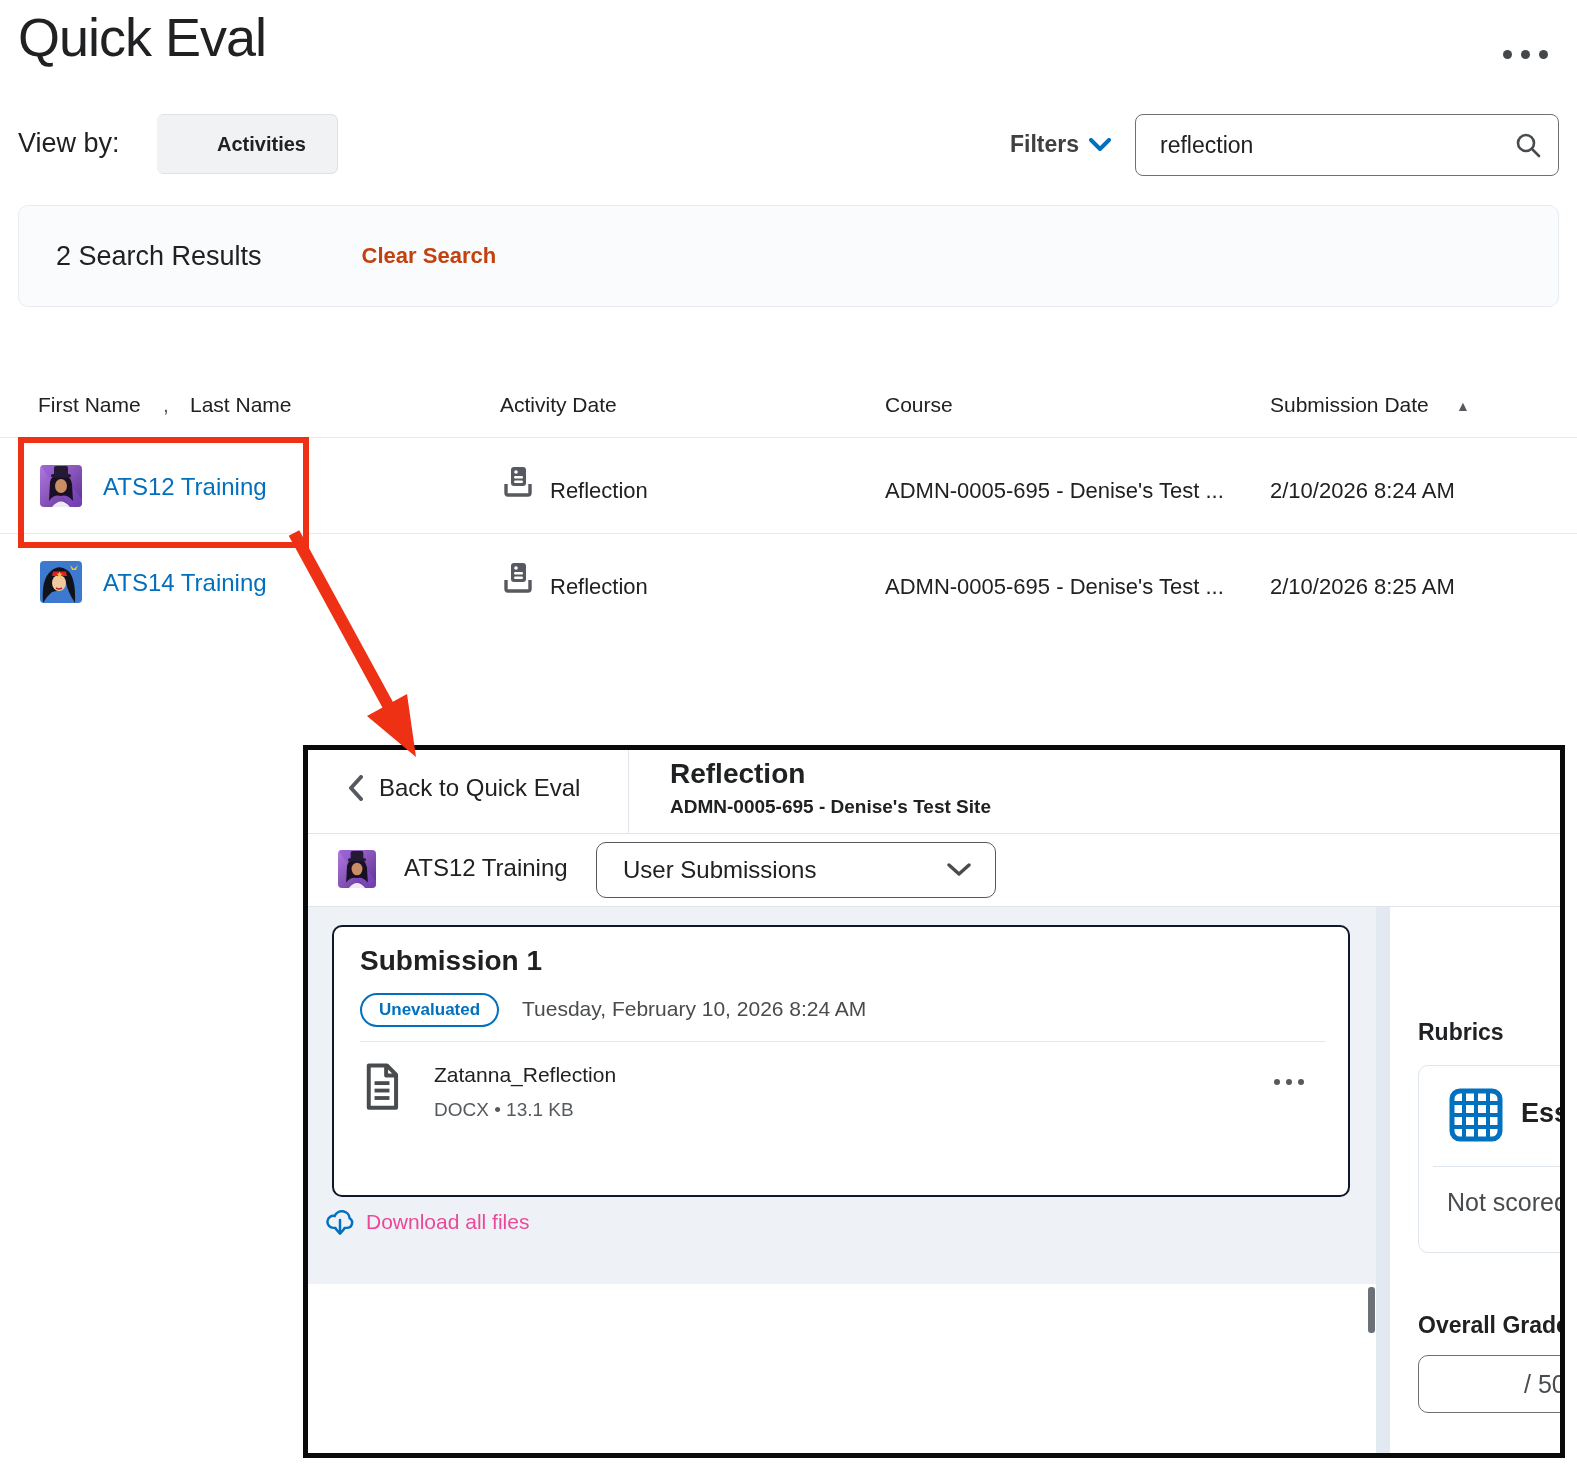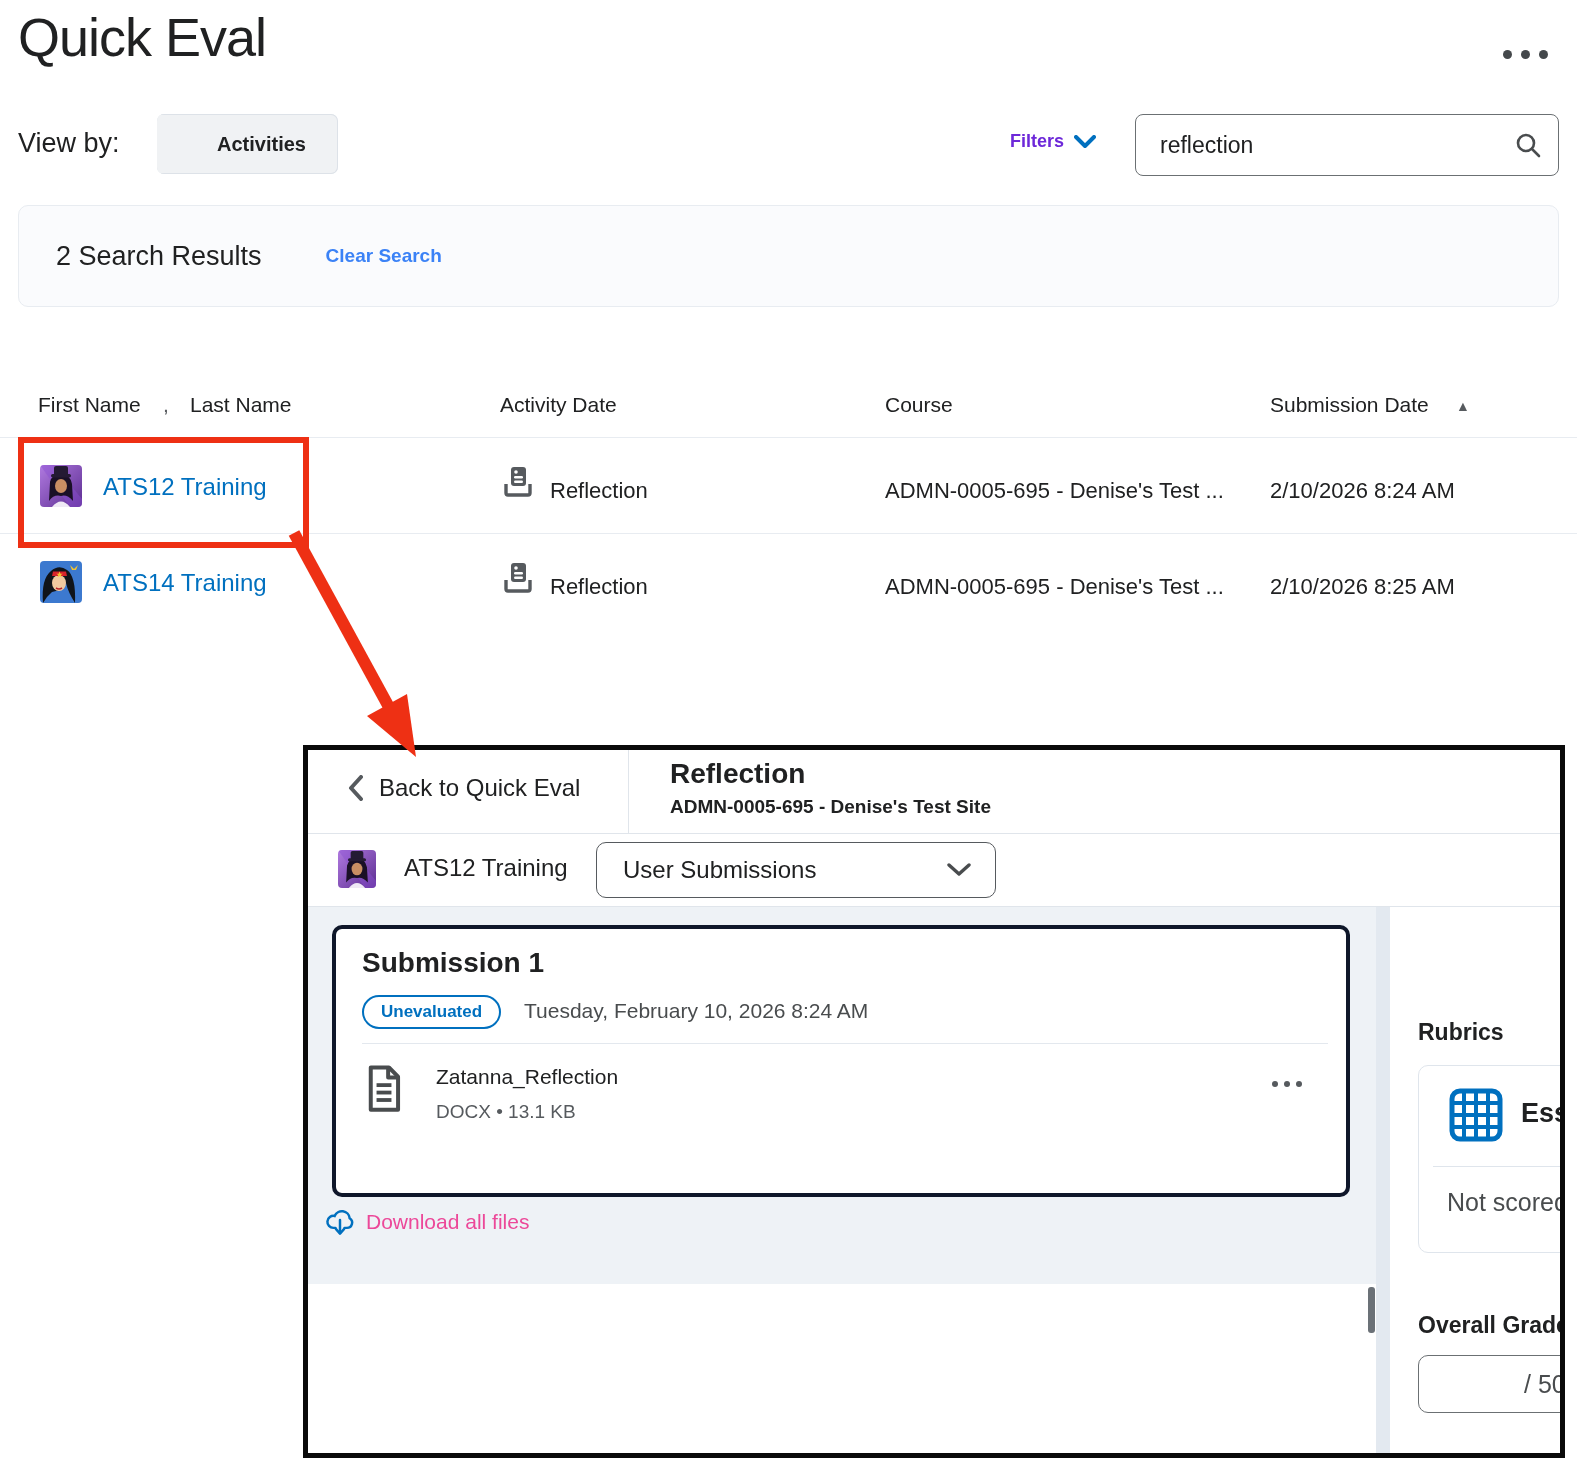--- a/index.html
+++ b/index.html
@@ -11,27 +11,27 @@
   .abs{position:absolute;}
   
   .page-title{left:18px;top:6px;font-size:54px;font-weight:500;letter-spacing:-1px;}
   .overflow-dots{left:1503px;top:50px;display:flex;gap:9px;cursor:pointer;}
   .overflow-dots i{width:9px;height:9px;border-radius:50%;background:#44484b;display:block;}
   .viewby-label{left:18px;top:128px;font-size:27px;}
   .segmented{left:157px;top:114px;display:flex;height:60px;border-radius:7px;overflow:hidden;box-shadow:0 0 0 1px #dde2e8 inset;}
   .seg{display:flex;align-items:center;justify-content:center;font-size:20px;font-weight:bold;cursor:pointer;border:none;font-family:inherit;}
   .seg.active{background:#494c4e;color:#ffffff;width:213px;}
   .seg.inactive{background:#f0f2f4;color:#202122;width:181px;border:1px solid #dde2e8;border-left:none;border-radius:0 7px 7px 0;padding-left:35px;}
-  .filters{left:1010px;top:131px;display:flex;align-items:center;gap:10px;color:#6d28d9;font-size:18px;font-weight:bold;cursor:pointer;}
+  .filters{left:1010px;top:131px;display:flex;align-items:center;gap:10px;color:#404040;font-size:23px;font-weight:bold;cursor:pointer;}
   .searchbox{left:1135px;top:114px;width:422px;height:60px;border:1.5px solid #6b7073;border-radius:8px;background:#fff;display:flex;align-items:center;}
   .searchbox input{border:none;outline:none;flex:1;font-size:23px;font-family:inherit;color:#202122;padding:0 14px 0 24px;background:transparent;}
   .search-ic{margin-right:16px;cursor:pointer;flex:0 0 auto;}
   .results-bar{left:18px;top:205px;width:1539px;height:100px;background:#fafbfd;border:1px solid #e8ecf1;border-radius:10px;display:flex;align-items:center;}
   .results-count{font-size:27px;margin-left:37px;}
-  .clear-link{font-size:19px;font-weight:bold;color:#3b82f6;margin-left:64px;cursor:pointer;text-decoration:none;}
+  .clear-link{font-size:22px;font-weight:bold;color:#c2410c;margin-left:100px;cursor:pointer;text-decoration:none;}
   
   .th{font-size:21px;color:#202122;top:393px;}
   .sort-tri{font-size:14px;color:#565a5e;top:398px;}
   .row{left:0;width:1577px;height:96px;border-top:1px solid #e8ecf1;}
   .row:last-of-type{border-bottom:1px solid #e8ecf1;}
   .avatar{width:42px;height:42px;border-radius:4px;overflow:hidden;display:block;}
   .name-link{font-size:24px;color:#0070bf;text-decoration:none;cursor:pointer;}
   .cell{font-size:22px;color:#202122;}
   
   .red-rect{left:18px;top:437px;width:279px;height:99px;border:6px solid #ee3014;z-index:30;pointer-events:none;}
@@ -45,21 +45,21 @@
   .inset-subtitle{position:absolute;left:362px;top:46px;font-size:19px;font-weight:bold;}
   .learner-bar{position:absolute;left:0;top:84px;width:1252px;height:72px;border-bottom:1px solid #e0e5eb;background:#fff;}
   .learner-avatar{position:absolute;left:30px;top:16px;width:38px;height:38px;border-radius:4px;overflow:hidden;}
   .learner-name{position:absolute;left:96px;top:20px;font-size:24px;color:#202122;}
   .view-select{position:absolute;left:288px;top:8px;width:400px;height:56px;border:1.5px solid #565a5e;border-radius:10px;background:#fff;display:flex;align-items:center;cursor:pointer;box-sizing:border-box;}
   .view-select span{font-size:24px;margin-left:26px;flex:1;}
   .view-select svg{margin-right:24px;}
   .inset-content{position:absolute;left:0;top:157px;width:1252px;height:546px;background:#fff;}
   .left-pane{position:absolute;left:0;top:0;width:1068px;height:546px;background:#fff;}
   .left-shade{position:absolute;left:0;top:0;width:1068px;height:377px;background:#eef2f6;}
-  .sub-card{position:absolute;left:24px;top:18px;width:1018px;height:272px;background:#fff;border:4px solid #0f172a;border-radius:10px;box-sizing:border-box;}
+  .sub-card{position:absolute;left:24px;top:18px;width:1018px;height:272px;background:#fff;border:2px solid #0f172a;border-radius:10px;box-sizing:border-box;}
   .sub-title{position:absolute;left:26px;top:18px;font-size:28px;font-weight:bold;}
   .status-pill{position:absolute;left:26px;top:66px;border:2px solid #0070bf;border-radius:999px;color:#0070bf;font-size:17px;font-weight:bold;padding:5px 17px;}
   .sub-date{position:absolute;left:188px;top:70px;font-size:21px;color:#494c4e;}
   .card-divider{position:absolute;left:26px;top:114px;width:966px;height:1px;background:#e3e8ee;}
   .file-icon{position:absolute;left:28px;top:136px;}
   .file-name{position:absolute;left:100px;top:136px;font-size:21px;color:#202122;}
   .file-meta{position:absolute;left:100px;top:172px;font-size:19px;color:#565a5e;}
   .kebab{position:absolute;right:44px;top:152px;display:flex;gap:6px;cursor:pointer;}
   .kebab i{width:6px;height:6px;border-radius:50%;background:#565a5e;display:block;}
   .download-row{position:absolute;left:16px;top:300px;display:flex;align-items:center;gap:10px;cursor:pointer;}

